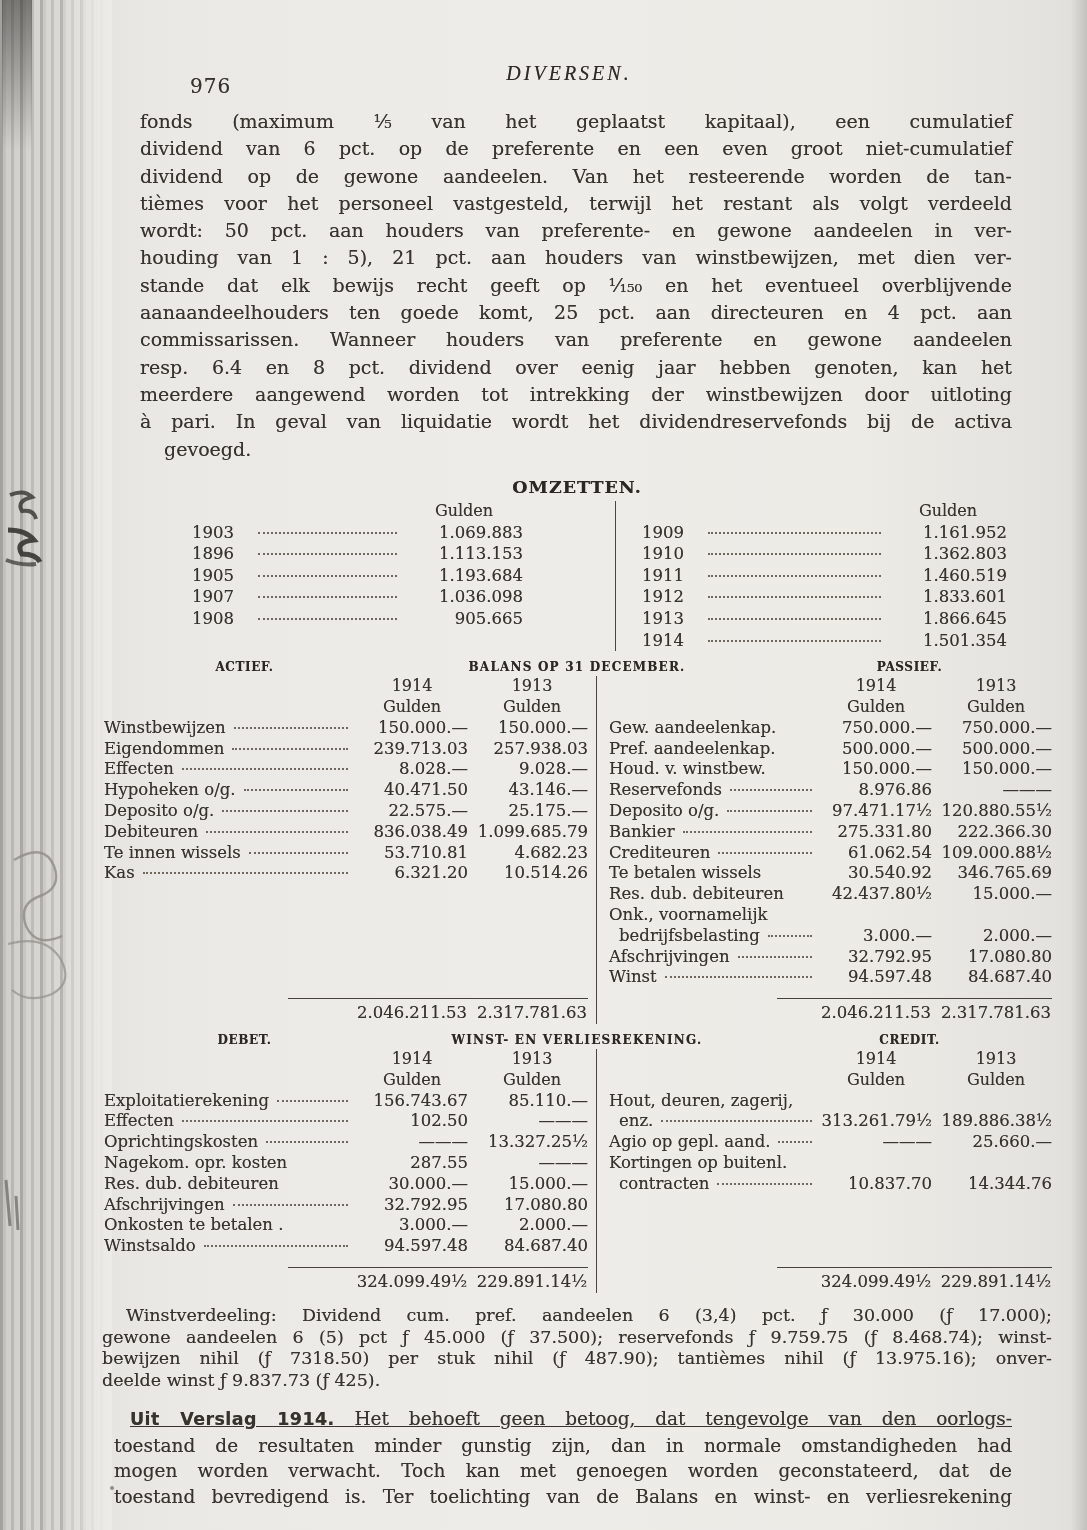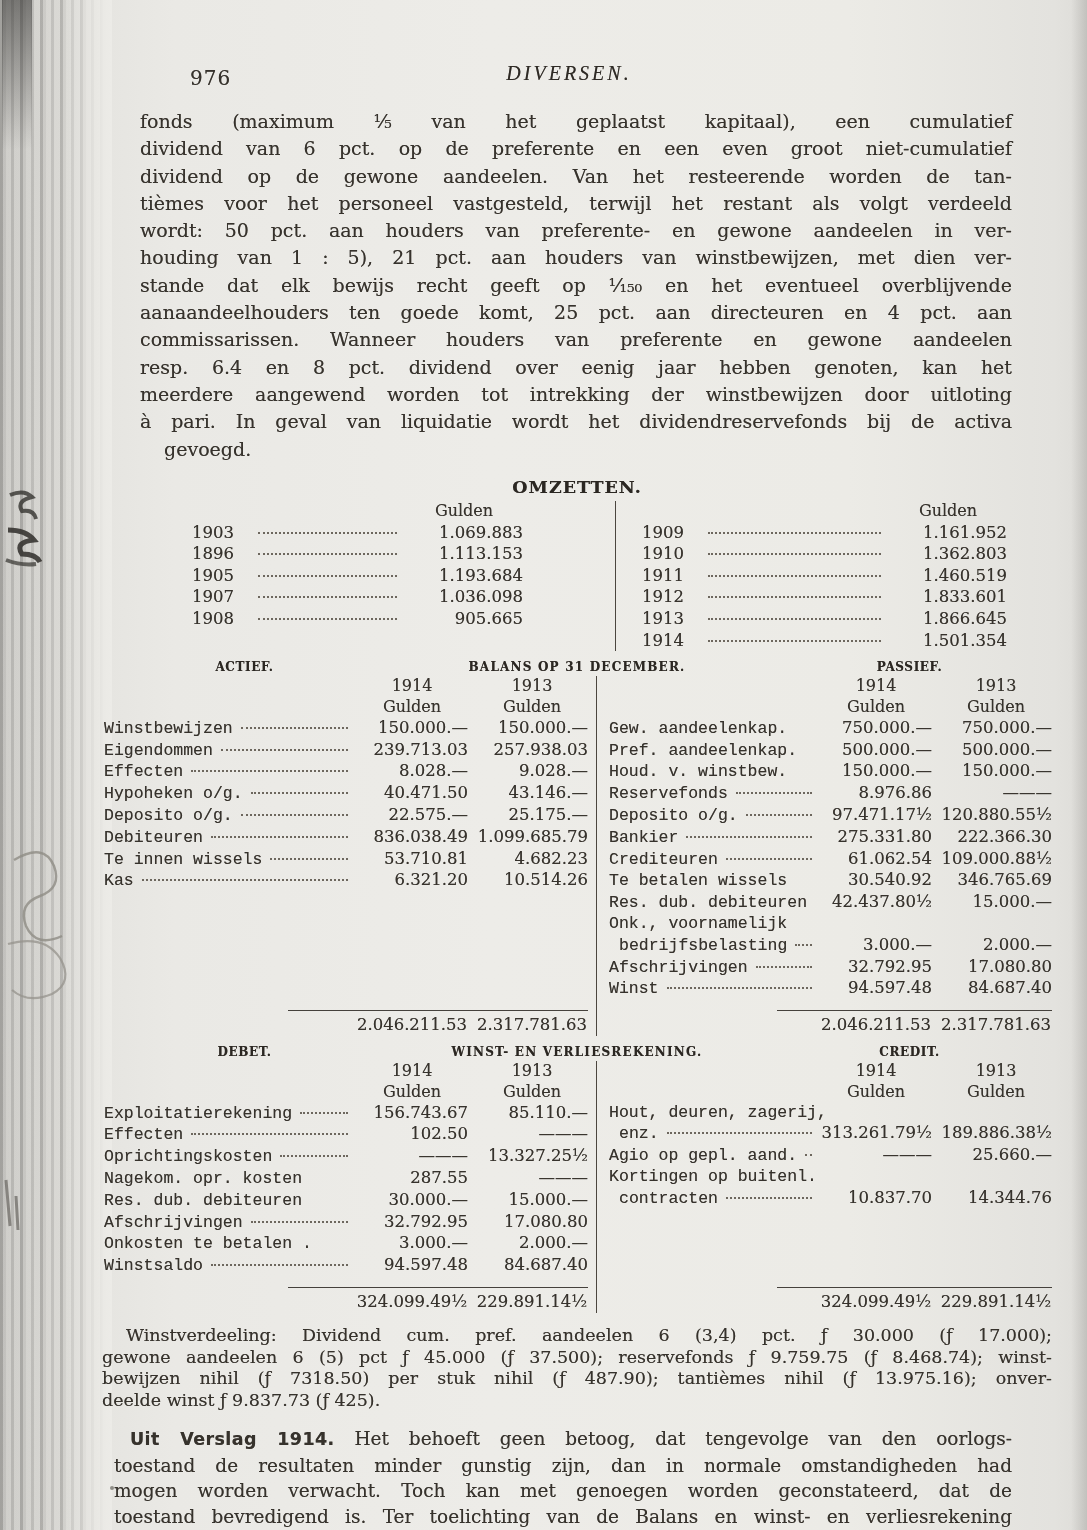--- a/index.html
+++ b/index.html
@@ -19,33 +19,33 @@
   }
   .corner-dark{position:absolute; left:2px; top:0; width:30px; height:150px;
     background:linear-gradient(180deg, rgba(45,44,42,.55), rgba(45,44,42,0));}
   .edge-right{position:absolute; right:0; top:0; bottom:0; width:16px;
     background:linear-gradient(90deg, rgba(0,0,0,0), rgba(88,86,82,.20));}
   .margin-marks{position:absolute; left:0; top:0; pointer-events:none;}
 
   .content{position:absolute; left:102px; top:0; width:950px; text-shadow:0 0 .5px rgba(54,50,44,.55);}
 
   .pghead{position:relative; margin-top:62px; height:30px; font-size:20px;}
-  .pgnum{position:absolute; left:88px; top:4px; letter-spacing:1px;}
+  .pgnum{position:absolute; left:88px; top:12px; letter-spacing:1px;}
   .pgtitle{position:absolute; left:0; right:16px; top:0; text-align:center;
     font-style:italic; letter-spacing:3px; color:#2e2a25;font-family:Liberation Serif, serif;}
 
   .intro{margin:16px 40px 0 38px; font-size:19px; line-height:27.3px;}
   .intro .jline{text-align:justify; text-align-last:justify;}
   .intro .lline{text-align:left;margin-left:24px;}
 
   .sect-title{text-align:center; font-weight:700; font-size:17.5px; letter-spacing:1px; color:#2b2722; margin-top:14px;}
 
   
   .r{display:flex; line-height:20.8px; font-size:16.5px; align-items:baseline;}
-  .lbl{white-space:nowrap;font-family:Liberation Mono, monospace;}
+  .lbl{white-space:nowrap;}
   .lbl.ind{padding-left:10px;}
   .fl{flex:1;}
   .ld{flex:1; position:relative; margin:0 8px;}
   .ld::after{content:""; position:absolute; left:0; right:0; bottom:4px; border-bottom:2px dotted #6d675e;}
   .v{width:112px; text-align:right; white-space:nowrap;}
   .v + .v{margin-left:8px;}
   .vh{width:112px; text-align:center; white-space:nowrap;}
   .vh + .vh{margin-left:8px;}
   .yrow{display:flex; line-height:20.8px; font-size:16px;}
 
@@ -71,21 +71,21 @@
   .trule{width:62%; margin:10px 0 4px auto; border-top:1.6px solid #45413c;}
   .total .v{font-size:16.5px;text-align:center;}
 
   .wvd{margin-top:12px; font-size:17.5px; line-height:21.8px;}
   .wvd .jline{text-align:justify; text-align-last:justify;}
   .wvd .first{padding-left:24px;}
   .wvd .lline{text-align:left;}
 
   .verslag{margin-top:14px; margin-right:40px; margin-left:12px; font-size:18.5px; line-height:25.6px;}
   .verslag .jline{text-align:justify; text-align-last:justify;}
-  .verslag .first{padding-left:16px;}
+  .verslag .first{padding-left:16px;text-decoration:underline;}
   .verslag .lead{font-family:"DejaVu Sans", sans-serif; font-weight:700; font-size:17.5px; letter-spacing:.4px;}
 </style>
 </head>
 <body>
 
 <div class="page">
   <div class="gutter"></div>
   <div class="corner-dark"></div>
   <div class="edge-right"></div>
 

